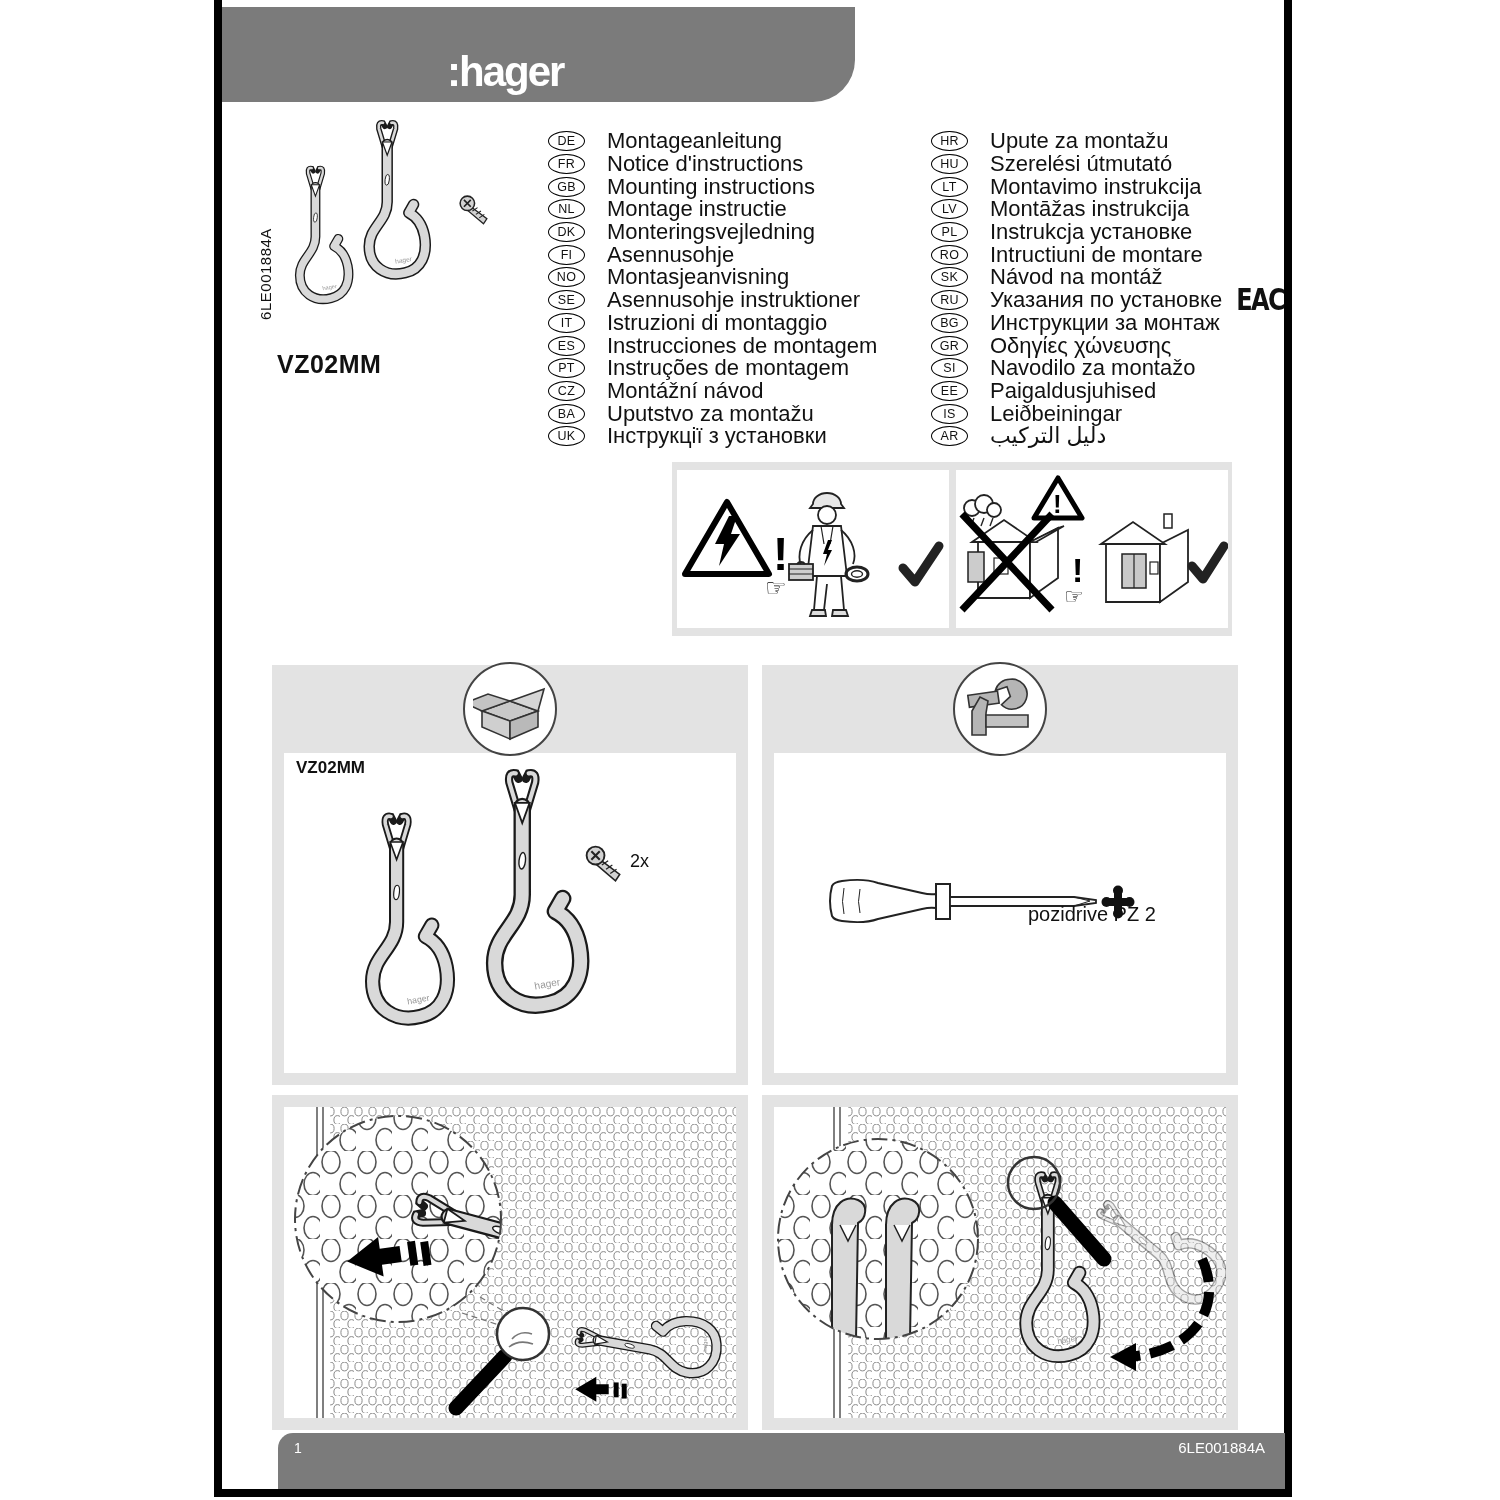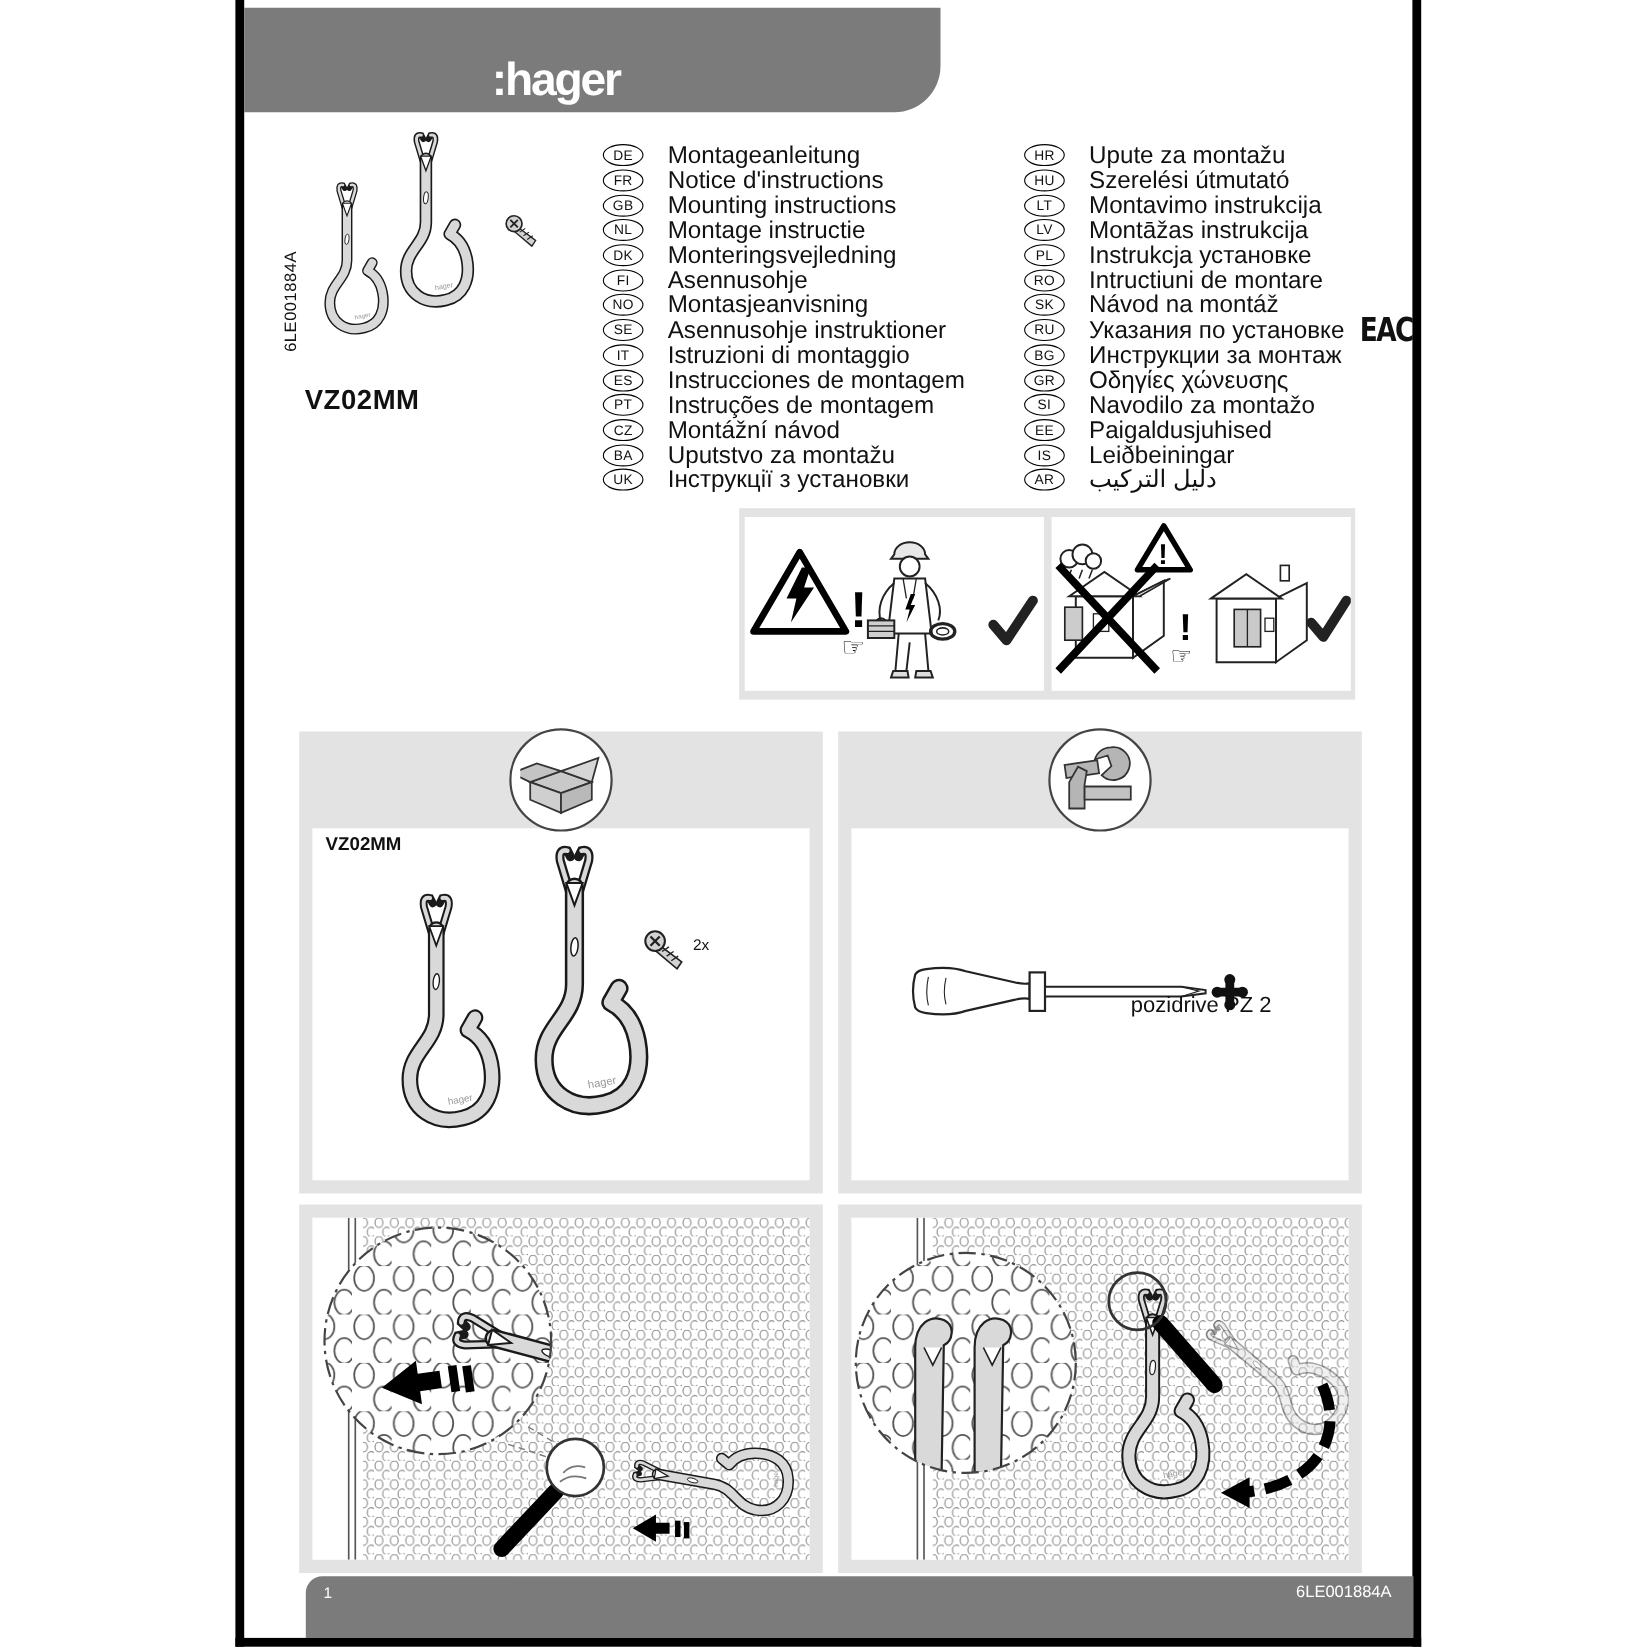--- a/index.html
+++ b/index.html
@@ -40,21 +40,21 @@
   #tools{left:762px;top:665px;width:476px;height:420px;}
   .panel-inner{position:absolute;left:12px;right:12px;top:88px;bottom:12px;background:#fff;}
   .panel-circle{position:absolute;left:50%;top:44px;transform:translate(-50%,-50%);
                 width:90px;height:90px;border-radius:50%;background:#fff;border:2px solid #444;
                 display:flex;align-items:center;justify-content:center;z-index:2;}
   #install-l{left:272px;top:1095px;width:476px;height:335px;}
   #install-r{left:762px;top:1095px;width:476px;height:335px;}
   .install-inner{position:absolute;left:12px;top:12px;width:452px;height:311px;background:#fff;}
 
   #unpack-code{position:absolute;left:296px;top:758px;font-size:17px;font-weight:bold;z-index:3;}
-  #screw-qty{position:absolute;left:630px;top:851px;font-size:14px;z-index:3;}
+  #screw-qty{position:absolute;left:630px;top:851px;font-size:18px;z-index:3;}
   #tool-label{position:absolute;left:1028px;top:903px;font-size:20px;z-index:3;}
   .art{position:absolute;z-index:1;}
 
   #footer{position:absolute;left:278px;top:1433px;width:1007px;height:56px;background:#7b7b7b;
           border-radius:15px 0 0 0;color:#fff;}
   #footer .pg{position:absolute;left:16px;top:7px;font-size:14px;}
   #footer .ref{position:absolute;right:20px;top:6px;font-size:15px;}
 </style>
 </head>
 <body>

